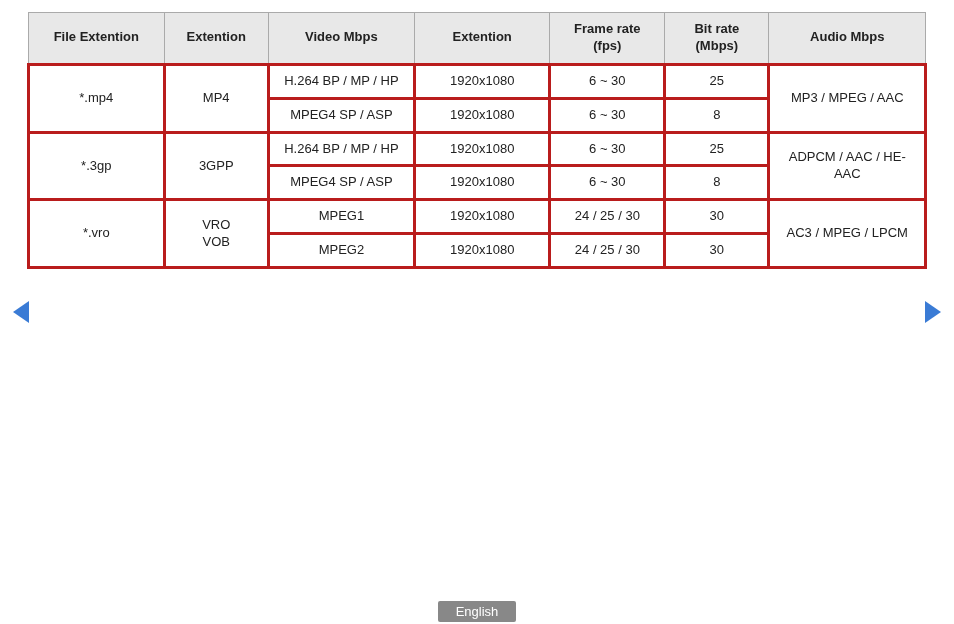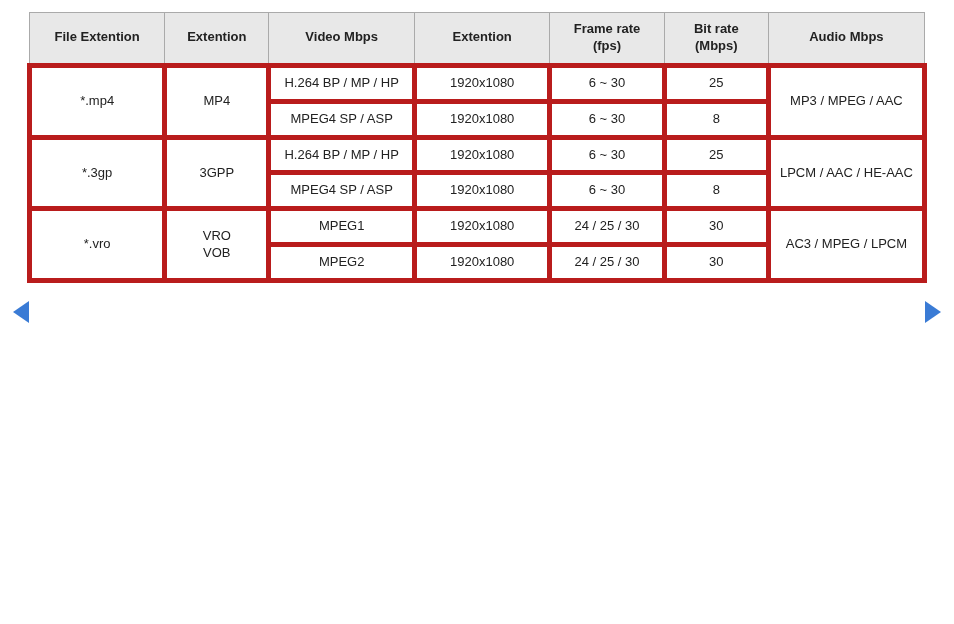--- a/index.html
+++ b/index.html
@@ -43,21 +43,21 @@
       background: #e8e8e8;
       border: 1px solid #aaa;
       padding: 8px 6px;
       text-align: center;
       font-weight: bold;
       font-size: 13px;
       line-height: 1.3;
     }
 
     td {
-      border: 5px solid #b91c1c;
+      border: 3px solid #b91c1c;
       padding: 7px 6px;
       text-align: center;
       font-size: 13px;
       line-height: 1.3;
     }
 
     .col-file { width: 13%; }
     .col-container { width: 10%; }
     .col-video { width: 14%; }
     .col-resolution { width: 13%; }
@@ -175,21 +175,21 @@
           <td>8</td>
         </tr>
 
         <tr>
           <td rowspan="2">*.3gp</td>
           <td rowspan="2">3GPP</td>
           <td>H.264 BP / MP / HP</td>
           <td>1920x1080</td>
           <td>6 ~ 30</td>
           <td>25</td>
-          <td rowspan="2">LPCM / AAC / HE-AAC</td>
+          <td rowspan="2">ADPCM / AAC / HE-AAC</td>
         </tr>
         <tr>
           <td>MPEG4 SP / ASP</td>
           <td>1920x1080</td>
           <td>6 ~ 30</td>
           <td>8</td>
         </tr>
 
         <tr>
           <td rowspan="2">*.vro</td>
@@ -203,14 +203,17 @@
         <tr>
           <td>MPEG2</td>
           <td>1920x1080</td>
           <td>24 / 25 / 30</td>
           <td>30</td>
         </tr>
       </tbody>
     </table>
   </div>
 
+  <div class="language-bar">
+    <div class="language-button">English</div>
+  </div>
 
 </div>
 
 </body></html>

